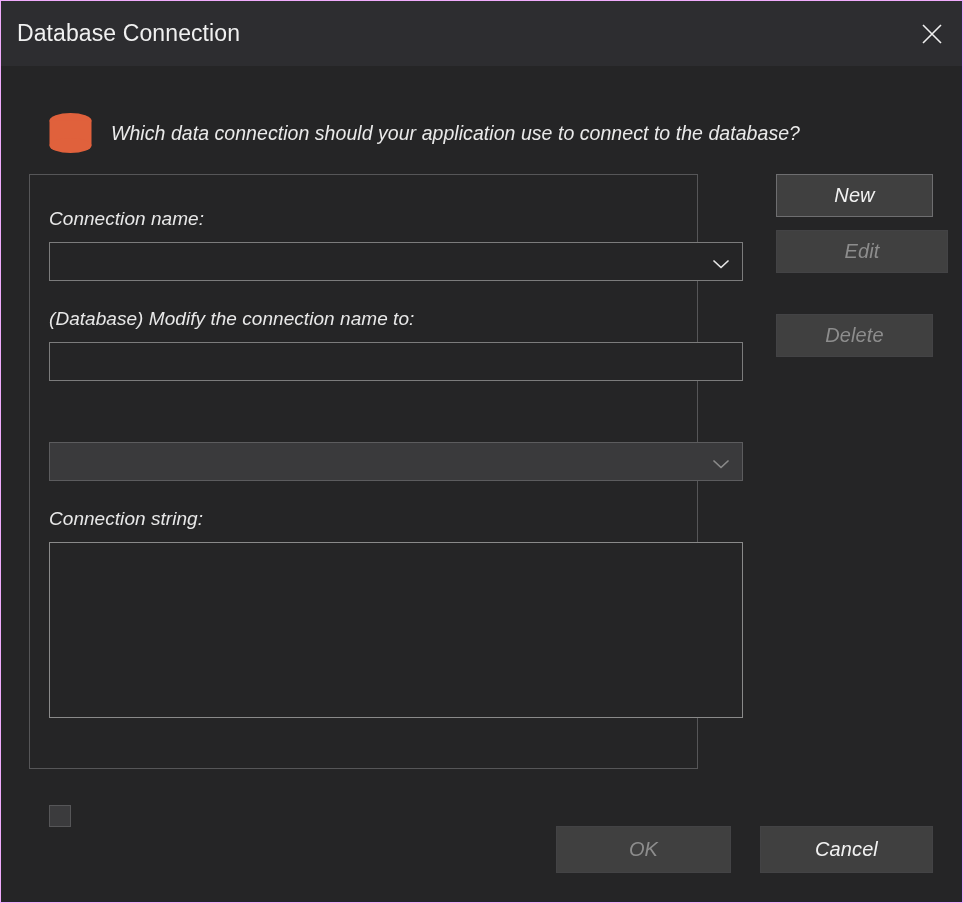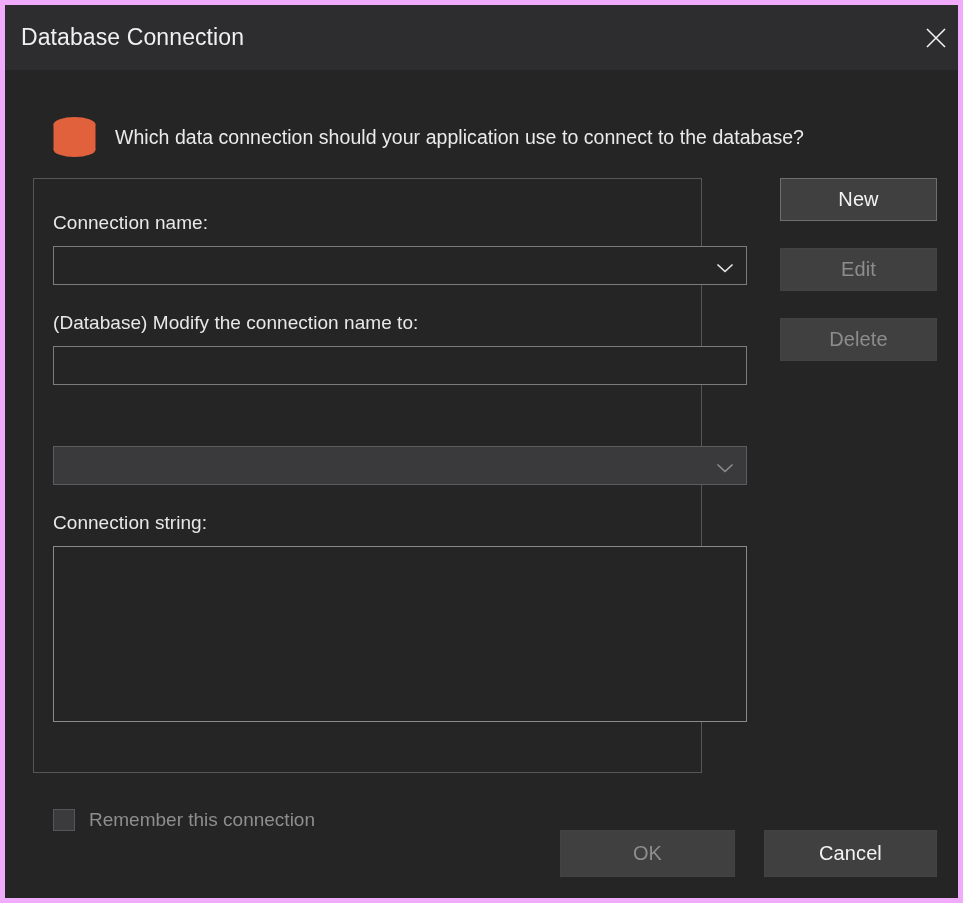--- a/index.html
+++ b/index.html
@@ -11,21 +11,21 @@
   body {
     font-family: "Liberation Sans", sans-serif;
     -webkit-font-smoothing: antialiased;
   }
   .window {
     position: relative;
     width: 963px;
     height: 903px;
     background: #252526;
     box-sizing: border-box;
-    border: 5px solid #f0abfc;
+    border: 1px solid #f0abfc;
     overflow: hidden;
   }
 
   
   .titlebar {
     position: absolute;
     left: 0; top: 0;
     width: 963px;
     height: 65px;
     background: #2d2d30;
@@ -53,20 +53,21 @@
   }
   .close-btn svg { display: block; }
 
   
   .body-area {
     position: absolute;
     left: 0; top: 65px;
     width: 963px;
     height: 837px;
     background: #252526;
+    font-style: italic;
   }
 
   
   .prompt-row {
     position: absolute;
     left: 47px;
     top: 46px;
     display: flex;
     align-items: center;
   }
@@ -222,25 +223,24 @@
             <path d="M2 3 L9 9.5 L16 3" stroke="#8a8a8a" stroke-width="1.7" fill="none" stroke-linecap="round" stroke-linejoin="round"></path>
           </svg>
         </span>
       </div>
 
       <div class="field-label" style="left:19px; top:333px;">Connection string:</div>
       <div class="textarea-box" style="left:19px; top:367px; width:694px; height:176px;"></div>
 
       <div class="checkbox-row" style="left:19px; top:630px;">
         <span class="checkbox-box"></span>
-        <span class="checkbox-label">Remember this connection</span>
       </div>
     </div>
 
     <div class="btn primary-outline" style="left:775px; top:108px; width:157px; height:43px;">New</div>
-    <div class="btn disabled" style="left:775px; top:178px; width:157px; height:43px;">Edit</div>
+    <div class="btn disabled" style="left:775px; top:164px; width:172px; height:43px;">Edit</div>
     <div class="btn disabled" style="left:775px; top:248px; width:157px; height:43px;">Delete</div>
 
     <div class="btn" style="left:759px; top:760px; width:173px; height:47px;">Cancel</div>
     <div class="btn disabled" style="left:555px; top:760px; width:175px; height:47px;">OK</div>
 
   </div>
 </div>
 
 </body></html>

